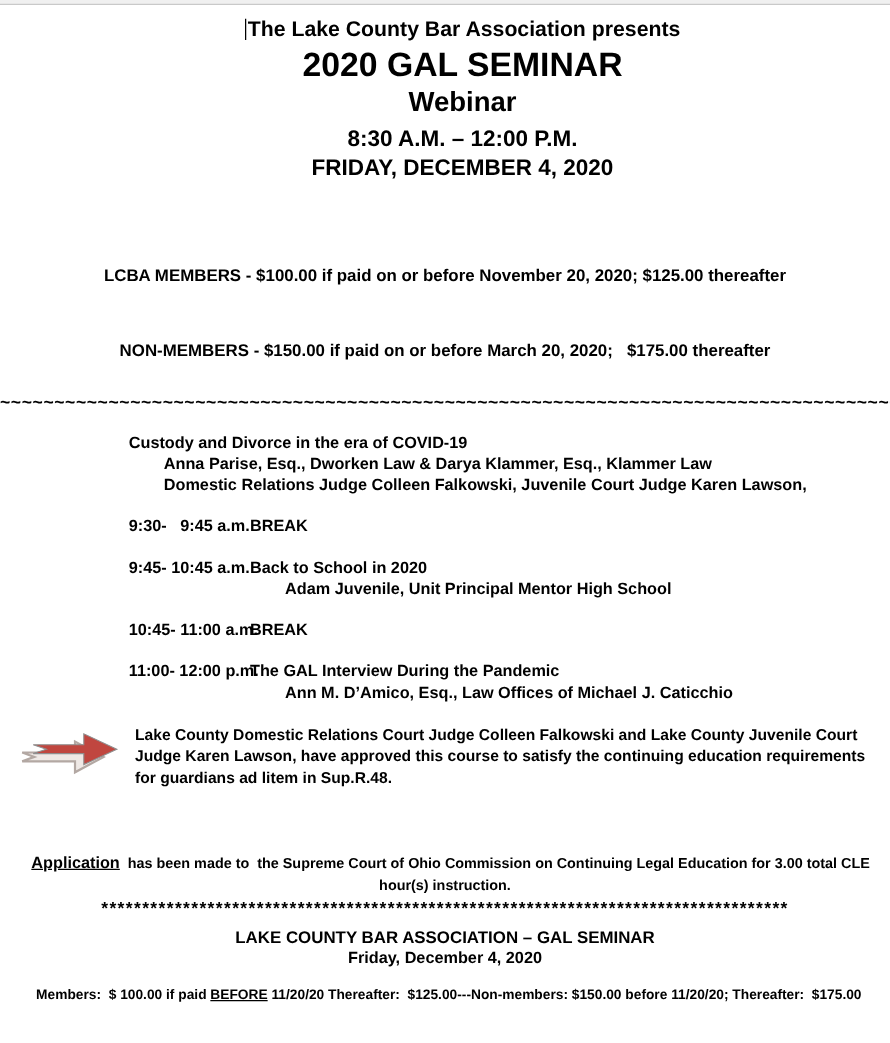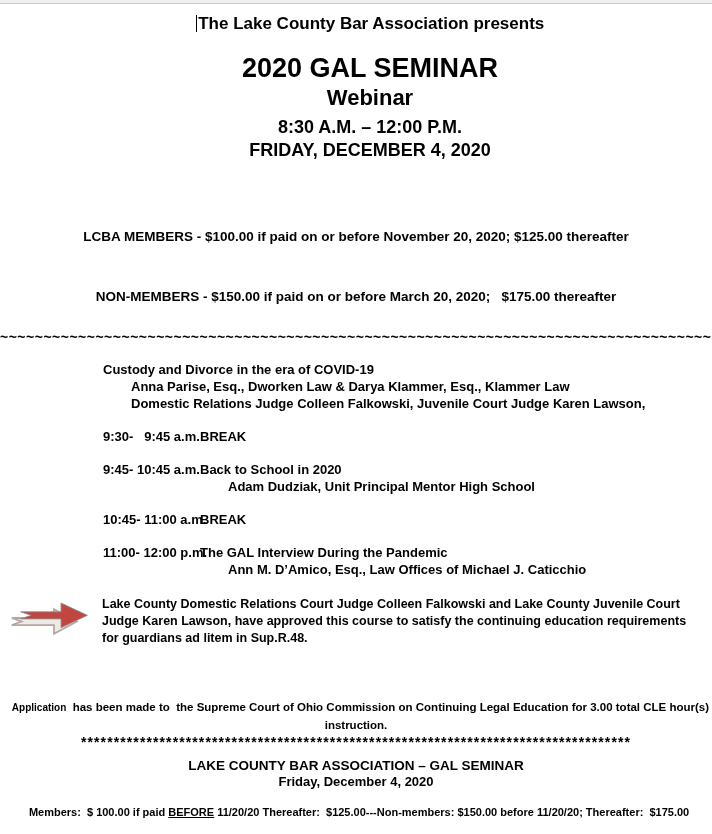--- a/index.html
+++ b/index.html
@@ -12,43 +12,43 @@
     overflow: hidden;
     position: relative;
   }
   .topbar {
     position: absolute; top: 0; left: 0; right: 0;
     height: 4px; background: #f0f0f0; border-bottom: 1px solid #c9c9c9;
   }
   .header { text-align: center; padding-top: 14px; font-weight: bold; padding-left: 28px; }
   .h-presents { font-size: 17px; line-height: 20px; white-space: pre-wrap; }
   .cursor { display: inline-block; width: 1.5px; height: 17px; background: #000; vertical-align: -3px; margin-right: 1px; }
-  .h-title   { font-size: 27px; line-height: 32px; margin-top: 18px; }
+  .h-title   { font-size: 27px; line-height: 32px; margin-top: 2px; }
   .h-webinar { font-size: 22px; line-height: 27px; }
   .h-time    { font-size: 18px; line-height: 21px; margin-top: 6px; white-space: pre-wrap; }
   .h-date    { font-size: 18px; line-height: 21px; margin-top: 2px; }
   .h-cle     { font-size: 14px; line-height: 17px; margin-top: 2px; }
 
   .pricing { margin-top: 26px; text-align: center; font-weight: bold; font-size: 13.5px; line-height: 20px; white-space: pre-wrap; }
 
   .divider { font-weight: bold; font-size: 14px; line-height: 16px; white-space: nowrap; overflow: hidden; text-align: center; }
   .tildes { margin-top: 2px; letter-spacing: 0.5px; }
 
   .schedule { margin: 16px 0 0 103px; font-weight: bold; font-size: 13px; }
   .sch-item { display: flex; margin-bottom: 16px; line-height: 17px; }
   .sch-time { width: 97px; flex: none; white-space: pre; }
   .sch-title { }
   .sch-speaker { margin-left: 28px; }
 
-  .approval { display: flex; margin: 14px 0 0 10px; }
+  .approval { display: flex; margin: 14px 0 0 10px; justify-content: center; }
   .arrow-svg { width: 88px; height: 48px; flex: none; margin-top: 0; }
   .approval-text { font-weight: bold; font-size: 12.5px; line-height: 17px; width: 598px; margin-left: 4px; margin-top: 2px; }
 
   .application { text-align: center; margin-top: 32px; font-weight: bold; white-space: pre-wrap; }
-  .application .big  { font-size: 10px; }
+  .application .big  { font-size: 13px; text-decoration: underline; }
   .application .rest { font-size: 11.5px; }
 
   .stars { letter-spacing: 1.1px; margin-top: 1px; }
 
   .reg-title   { text-align: center; font-weight: bold; font-size: 13.5px; margin-top: 7px; line-height: 17px; white-space: pre-wrap; }
   .reg-date    { text-align: center; font-weight: bold; font-size: 13px; line-height: 16px; }
   .reg-pricing { text-align: center; font-weight: bold; font-size: 11px; line-height: 14px; margin-top: 1px; white-space: pre-wrap; }
   .reg-pricing .u { text-decoration: underline; }
 </style>
 </head>
@@ -82,21 +82,21 @@
   <div class="sch-item">
     <div class="sch-time">9:30-   9:45 a.m.</div>
     <div class="sch-body">
       <div class="sch-title">BREAK</div>
     </div>
   </div>
   <div class="sch-item">
     <div class="sch-time">9:45- 10:45 a.m.</div>
     <div class="sch-body">
       <div class="sch-title">Back to School in 2020</div>
-      <div class="sch-speaker">Adam Dudziak, Unit Principal Mentor High School</div>
+      <div class="sch-speaker">Adam Juvenile, Unit Principal Mentor High School</div>
     </div>
   </div>
   <div class="sch-item">
     <div class="sch-time">10:45- 11:00 a.m.</div>
     <div class="sch-body">
       <div class="sch-title">BREAK</div>
     </div>
   </div>
   <div class="sch-item">
     <div class="sch-time">11:00- 12:00 p.m.</div>

